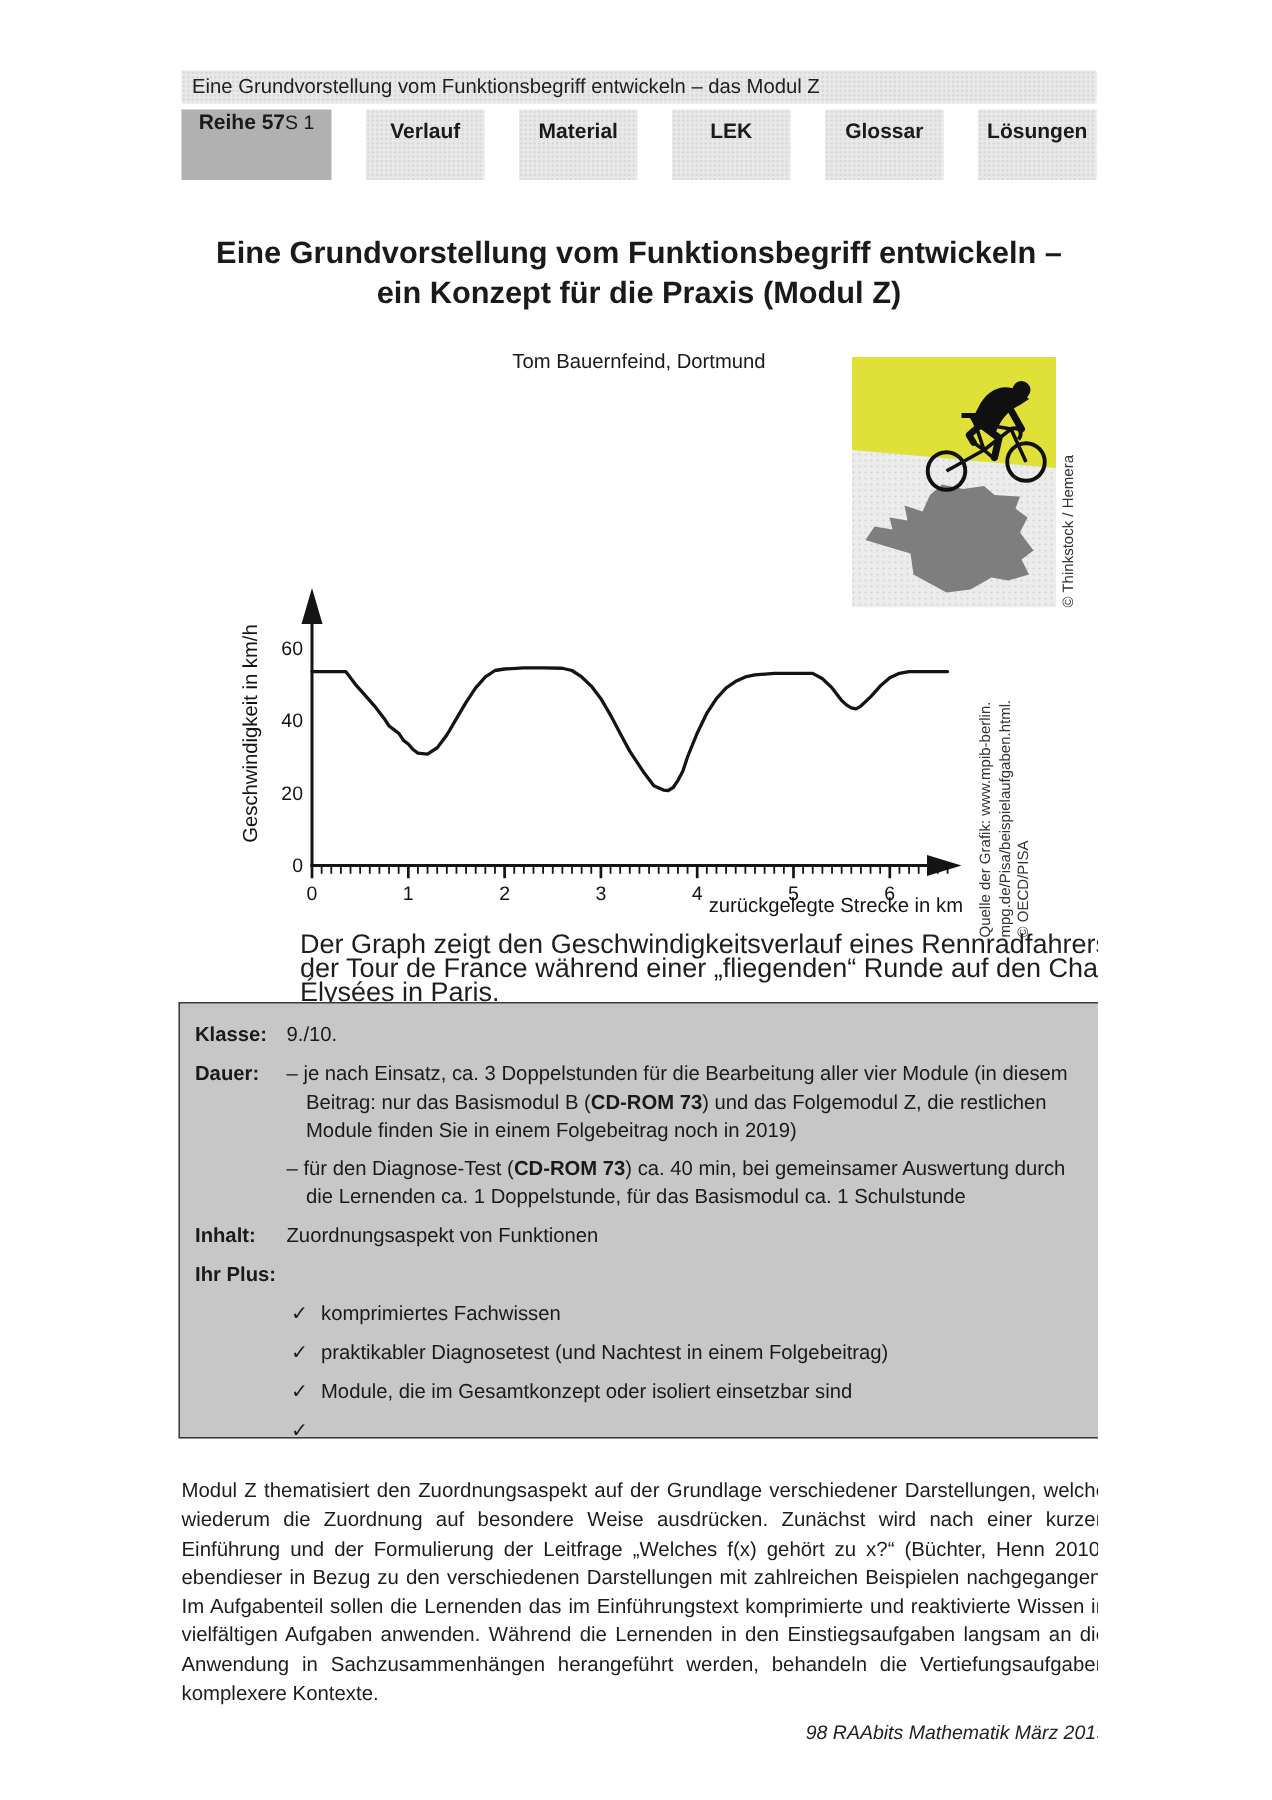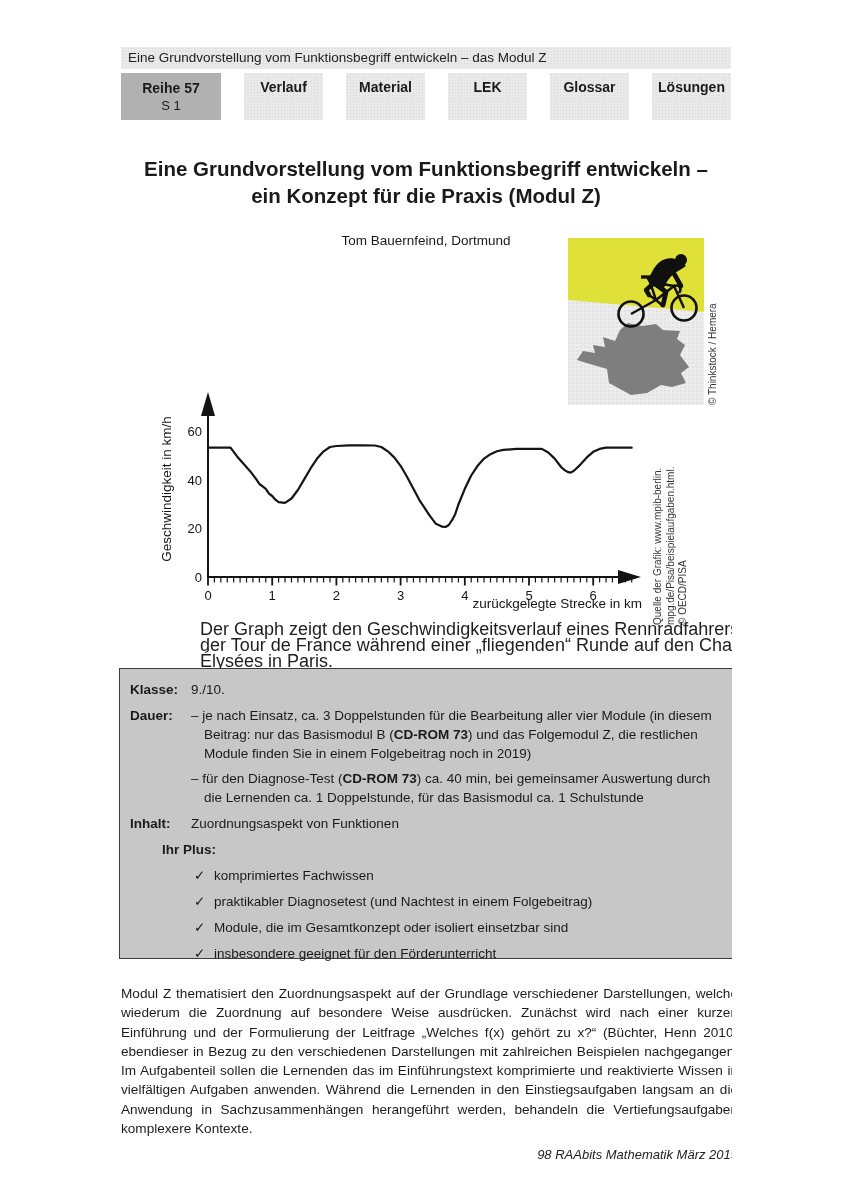--- a/index.html
+++ b/index.html
@@ -20,21 +20,21 @@
     background-color:var(--tab-inactive);
     background-image:radial-gradient(circle,#d8d8d8 0.8px,transparent 0.9px);
     background-size:3px 3px;
   }
 
   
   .header-strip{position:absolute;left:121px;top:47px;width:610px;height:22px;
     line-height:22px;padding-left:7px;font-size:13.5px;color:#202020;}
   .tab-row{position:absolute;left:121px;top:73px;width:610px;height:47px;display:flex;gap:6px;}
   .tab{font-weight:bold;font-size:14px;text-align:center;}
-  .tab.active{width:100px;background:var(--tab-active);display:flex;flex-direction:column;
+  .tab.active{width:100px;background:var(--tab-active);display:flex;flex-direction:row;
     justify-content:center;line-height:17px;}
   .tab.active .sub{font-weight:normal;font-size:13px;}
   .tab.plain{flex:1;padding-top:6px;margin-left:17px;}
 
   
   .title{position:absolute;left:121px;top:155px;width:610px;text-align:center;
     font-weight:bold;font-size:20.5px;line-height:27px;}
   .author{position:absolute;left:121px;top:233px;width:610px;text-align:center;font-size:13.5px;}
 
   
@@ -251,38 +251,37 @@
       <div class="val">
         <div class="dash-item"><span>– je nach Einsatz, ca. 3 Doppelstunden für die Bearbeitung aller vier Module (in diesem Beitrag: nur das Basismodul B (</span><span class="b">CD-ROM 73</span><span>) und das Folgemodul Z, die restlichen Module finden Sie in einem Folgebeitrag noch in 2019)</span></div>
         <div class="dash-item"><span>– für den Diagnose-Test (</span><span class="b">CD-ROM 73</span><span>) ca. 40 min, bei gemeinsamer Auswertung durch die Lernenden ca. 1 Doppelstunde, für das Basismodul ca. 1 Schulstunde</span></div>
       </div>
     </div>
     <div class="row">
       <div class="lbl">Inhalt:</div>
       <div class="val">Zuordnungsaspekt von Funktionen</div>
     </div>
     <div class="row">
-      <div class="lbl" style="width:80px;flex-basis:80px;margin-left:32px;">Ihr Plus:</div>
+      <div class="lbl" style="width:80px;flex-basis:80px;">Ihr Plus:</div>
     </div>
     <div class="checklist">
       <div class="check-item">
           <span class="glyph">✓</span>
           <span>komprimiertes Fachwissen</span>
         </div>
       <div class="check-item">
           <span class="glyph">✓</span>
           <span>praktikabler Diagnosetest (und Nachtest in einem Folgebeitrag)</span>
         </div>
       <div class="check-item">
           <span class="glyph">✓</span>
           <span>Module, die im Gesamtkonzept oder isoliert einsetzbar sind</span>
         </div>
       <div class="check-item">
           <span class="glyph">✓</span>
-          <span>insbesondere geeignet für den Förderunterricht</span>
         </div>
     </div>
   </div>
 
   <div class="bodytext">Modul Z thematisiert den Zuordnungsaspekt auf der Grundlage verschiedener Darstellungen, welche wiederum die Zuordnung auf besondere Weise ausdrücken. Zunächst wird nach einer kurzen Einführung und der Formulierung der Leitfrage „Welches f(x) gehört zu x?“ (Büchter, Henn 2010) ebendieser in Bezug zu den verschiedenen Darstellungen mit zahlreichen Beispielen nachgegangen. Im Aufgabenteil sollen die Lernenden das im Einführungstext komprimierte und reaktivierte Wissen in vielfältigen Aufgaben anwenden. Während die Lernenden in den Einstiegsaufgaben langsam an die Anwendung in Sachzusammenhängen herangeführt werden, behandeln die Vertiefungsaufgaben komplexere Kontexte.</div>
 
   <div class="footer">98 RAAbits Mathematik März 2019</div>
 
 </div>
 

